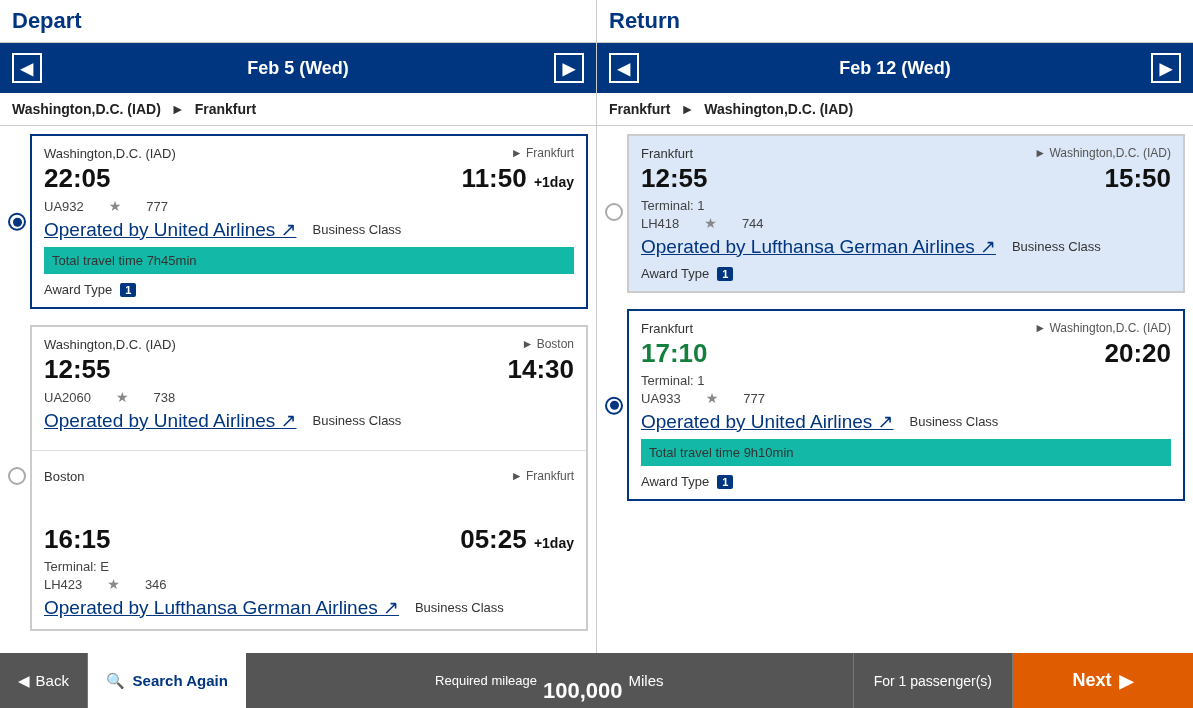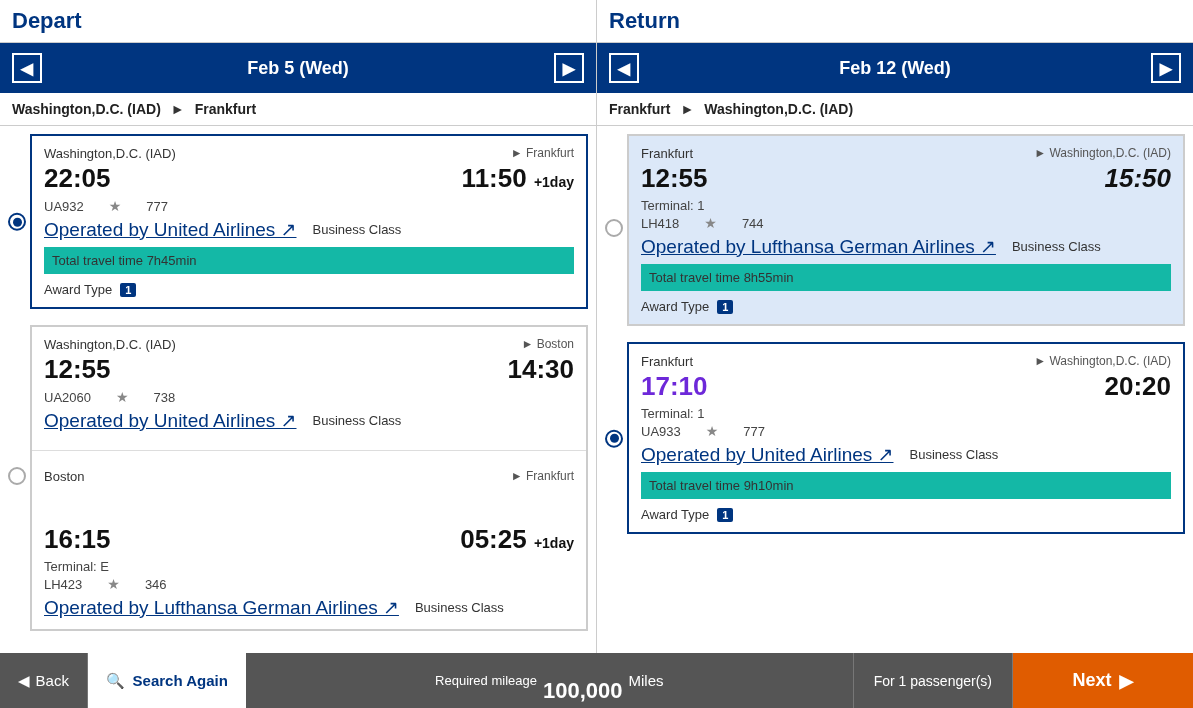--- a/index.html
+++ b/index.html
@@ -334,51 +334,50 @@
       <div style="position:absolute; left:0; top:50%; transform:translateY(-50%); z-index:1;">
         <div class="radio-circle empty"></div>
       </div>
       <div style="border:2px solid #ccc; padding:10px 12px; background:#dce8f8;">
         <div style="display:flex; justify-content:space-between; margin-bottom:2px;">
           <span style="font-size:13px;color:#333;">Frankfurt</span>
           <span style="font-size:12px;color:#555;">► Washington,D.C. (IAD)</span>
         </div>
         <div style="display:flex; justify-content:space-between; align-items:baseline; margin-bottom:4px;">
           <span style="font-size:26px;font-weight:bold;color:#111;">12:55</span>
-          <span style="font-size:26px;font-weight:bold;color:#111;font-style:italic;">15:50</span>
+          <span style="font-size:26px;font-weight:bold;color:#111;">15:50</span>
         </div>
         <div style="font-size:13px;color:#444;margin-bottom:2px;">Terminal: 1</div>
         <div class="flight-info-row">
           <span>LH418</span>
           <span class="star-icon">★</span>
           <span>744</span>
         </div>
         <div style="display:flex;align-items:center;gap:8px;margin-bottom:4px;">
           <a class="operated-link">Operated by Lufthansa German Airlines ↗</a>
           <span class="business-class">Business Class</span>
         </div>
-        <div class="travel-time-bar">Total travel time 8h55min</div>
         <div class="award-row">
           <span>Award Type</span>
           <span class="award-badge">1</span>
         </div>
       </div>
     </div>
 
     <div style="position:relative; padding-left:22px; margin:8px;">
       <div style="position:absolute; left:0; top:50%; transform:translateY(-50%); z-index:1;">
         <div class="radio-circle filled"></div>
       </div>
       <div style="border:2px solid #003580; padding:10px 12px; background:#fff;">
         <div style="display:flex; justify-content:space-between; margin-bottom:2px;">
           <span style="font-size:13px;color:#333;">Frankfurt</span>
           <span style="font-size:12px;color:#555;">► Washington,D.C. (IAD)</span>
         </div>
         <div style="display:flex; justify-content:space-between; align-items:baseline; margin-bottom:4px;">
-          <span style="font-size:26px;font-weight:bold;color:#6d28d9;">17:10</span>
+          <span style="font-size:26px;font-weight:bold;color:#15803d;">17:10</span>
           <span style="font-size:26px;font-weight:bold;color:#111;">20:20</span>
         </div>
         <div style="font-size:13px;color:#444;margin-bottom:2px;">Terminal: 1</div>
         <div class="flight-info-row">
           <span>UA933</span>
           <span class="star-icon">★</span>
           <span>777</span>
         </div>
         <div style="display:flex;align-items:center;gap:8px;margin-bottom:4px;">
           <a class="operated-link">Operated by United Airlines ↗</a>

